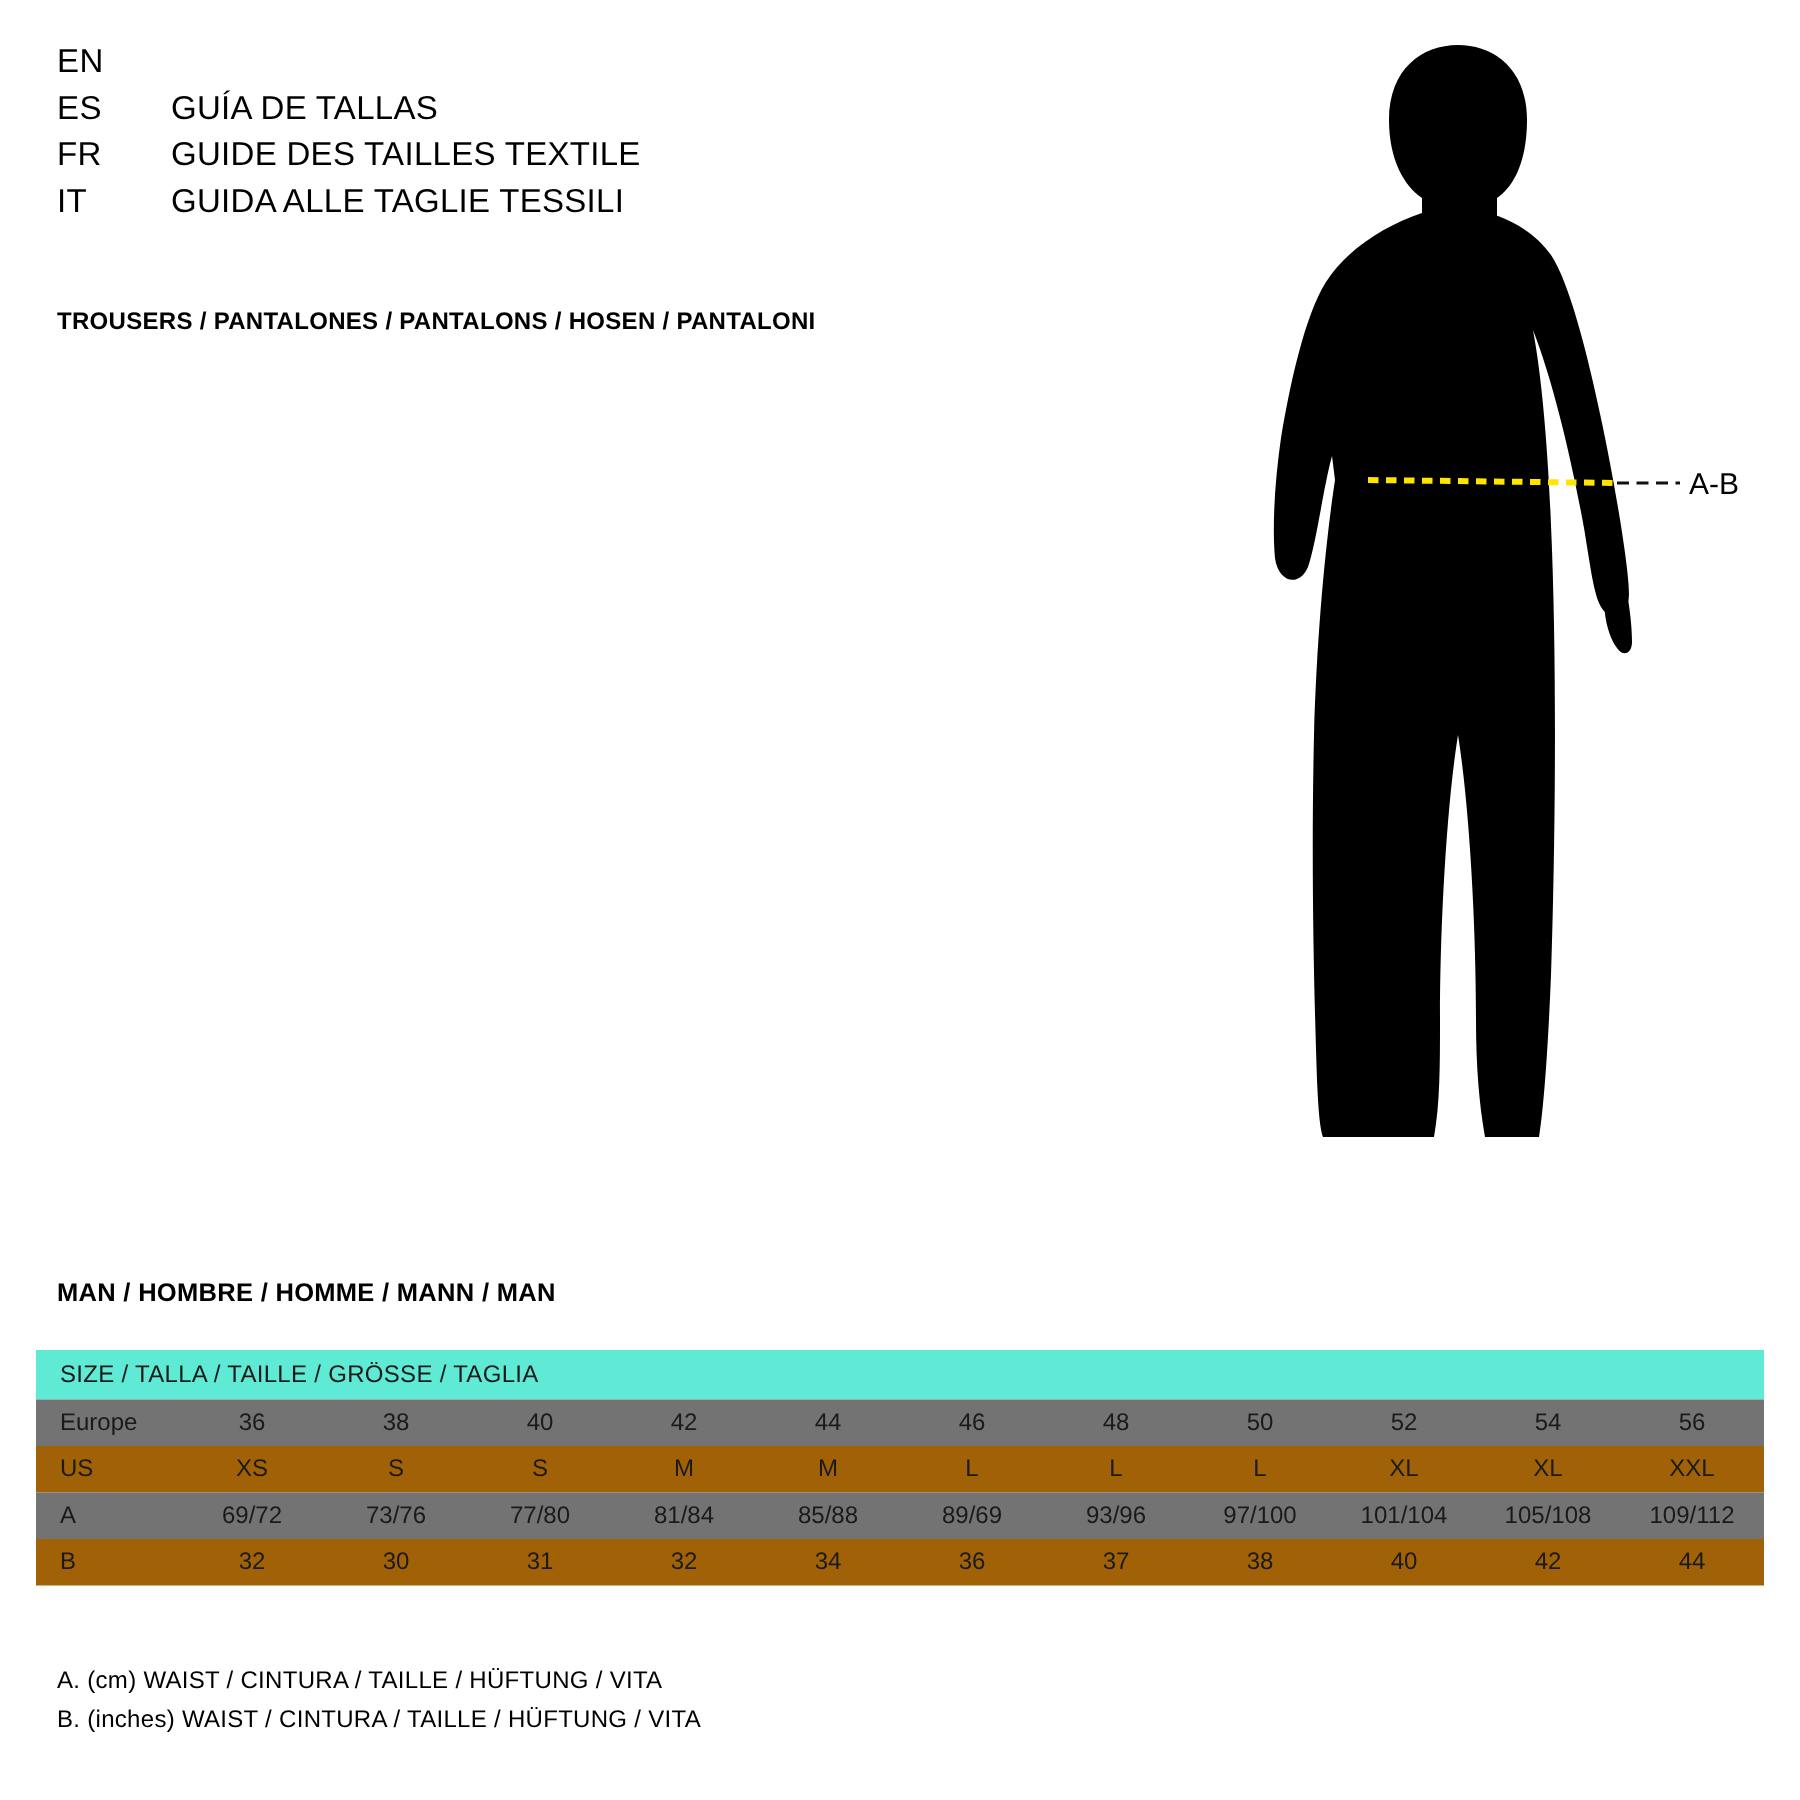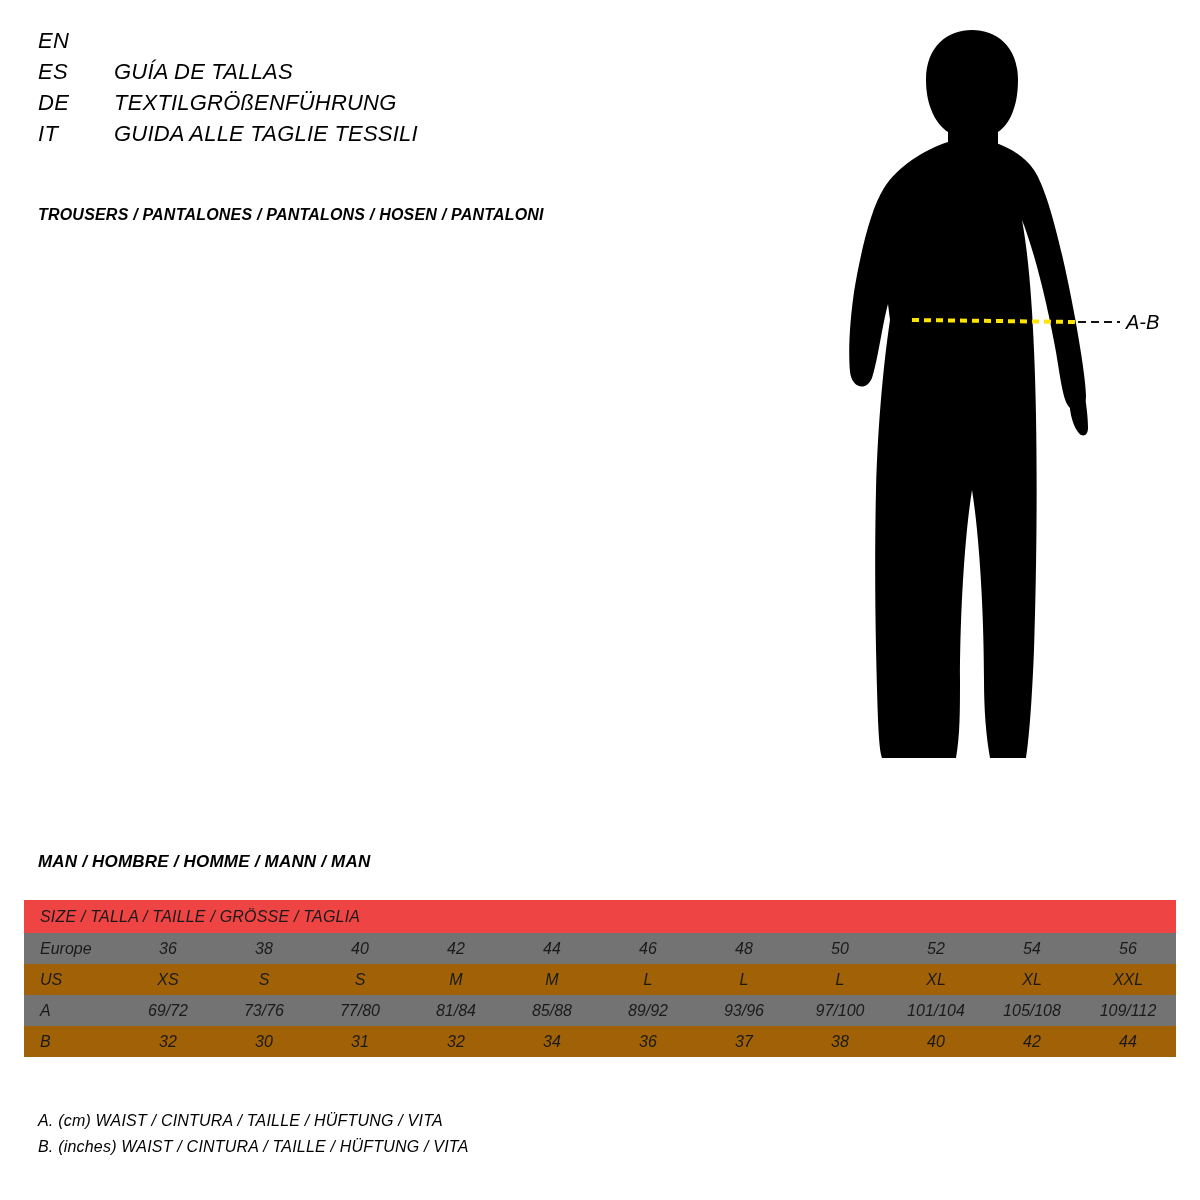--- a/index.html
+++ b/index.html
@@ -12,21 +12,20 @@
     height: 1200px;
     font-family: "Liberation Sans", sans-serif;
     color: #000000;
     position: relative;
     overflow: hidden;
   }
   .page {
     position: relative;
     width: 1200px;
     height: 1108px;
-    font-style: italic;
   }
 
   
   .lang-block {
     position: absolute;
     left: 38px;
     top: 28px;
     width: 760px;
   }
   .lang-row {
@@ -91,21 +90,21 @@
     font-weight: normal;
     text-align: center;
     color: #1a1a1a;
   }
   .size-table .rowhead {
     text-align: left;
     padding-left: 16px;
     white-space: nowrap;
   }
   .size-table tr.header-row td {
-    background: #ef4444;
+    background: #5eead4;
     text-align: left;
     padding-left: 16px;
     font-size: 16px;
     height: 33px;
     letter-spacing: 0.2px;
   }
   .size-table tr.band-light td { background: #737373; }
   .size-table tr.band-grey td { background: #a16207; }
 
   .footnotes {
@@ -125,22 +124,22 @@
 
   <div class="lang-block">
     <div class="lang-row">
       <span class="lang-code">EN</span>
     </div>
     <div class="lang-row">
       <span class="lang-code">ES</span>
       <span class="lang-text">GUÍA DE TALLAS</span>
     </div>
     <div class="lang-row">
-      <span class="lang-code">DE</span>
-      <span class="lang-text">TEXTILGRÖßENFÜHRUNG</span>
+      <span class="lang-code">FR</span>
+      <span class="lang-text">GUIDE DES TAILLES TEXTILE</span>
     </div>
     <div class="lang-row">
       <span class="lang-code">IT</span>
       <span class="lang-text">GUIDA ALLE TAGLIE TESSILI</span>
     </div>
   </div>
 
   <div class="garment-title">TROUSERS / PANTALONES / PANTALONS / HOSEN / PANTALONI</div>
 
   <div class="figure-wrap">
@@ -224,21 +223,21 @@
         <td>XL</td>
         <td>XXL</td>
       </tr>
       <tr class="band-light">
         <td class="rowhead">A</td>
         <td>69/72</td>
         <td>73/76</td>
         <td>77/80</td>
         <td>81/84</td>
         <td>85/88</td>
-        <td>89/92</td>
+        <td>89/69</td>
         <td>93/96</td>
         <td>97/100</td>
         <td>101/104</td>
         <td>105/108</td>
         <td>109/112</td>
       </tr>
       <tr class="band-grey">
         <td class="rowhead">B</td>
         <td>32</td>
         <td>30</td>

